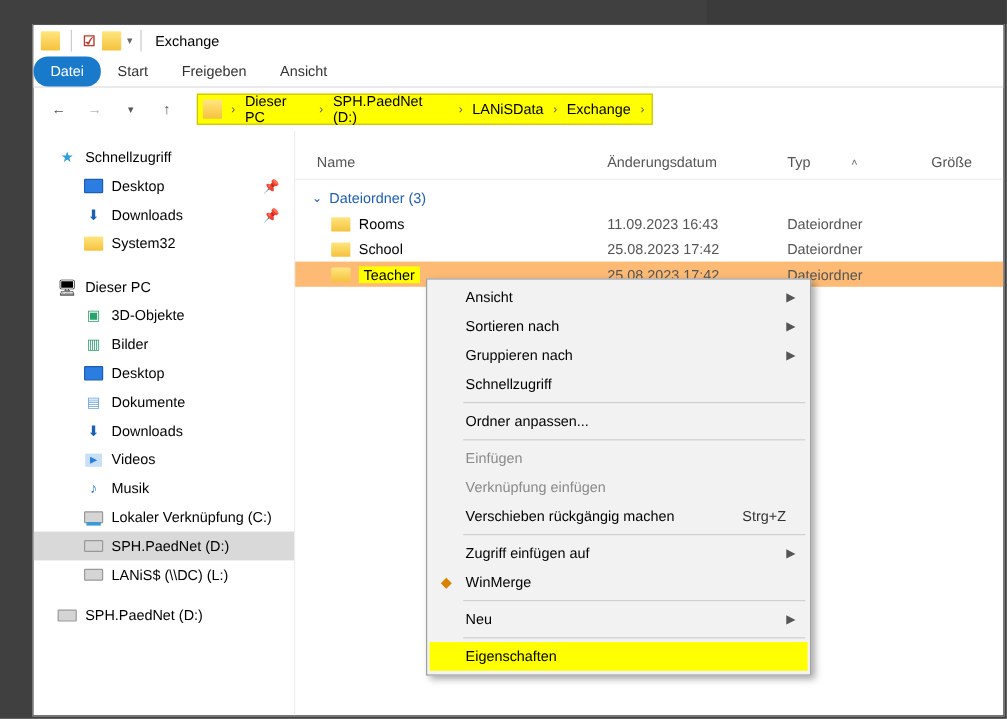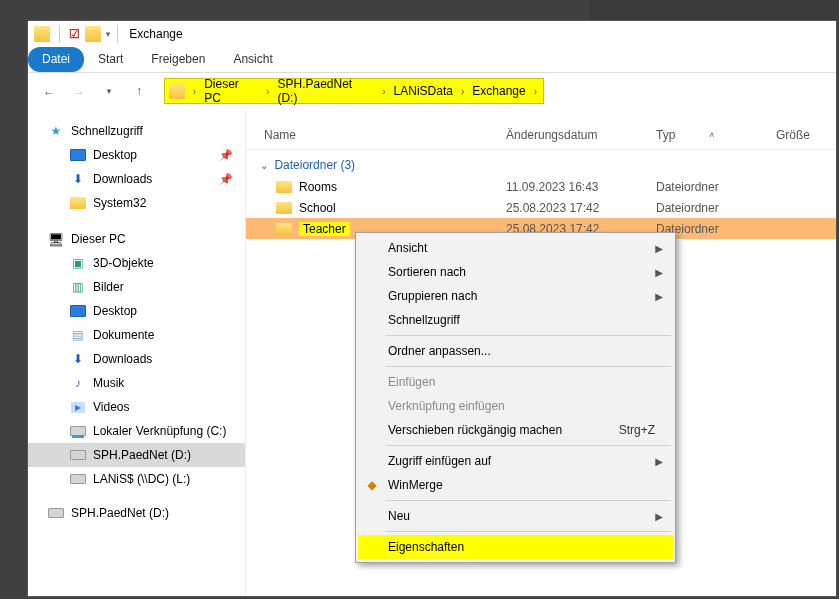--- a/index.html
+++ b/index.html
@@ -157,28 +157,28 @@
         </div>
       <div class="tree-item child">
           <span class="ticon ico-doc"></span>
           <span>Dokumente</span>
         </div>
       <div class="tree-item child">
           <span class="ticon ico-down"></span>
           <span>Downloads</span>
         </div>
       <div class="tree-item child">
+          <span class="ticon">
+            <span class="ico-video"></span>
+          </span>
+          <span>Videos</span>
+        </div>
+      <div class="tree-item child">
           <span class="ticon ico-music"></span>
           <span>Musik</span>
-        </div>
-      <div class="tree-item child">
-          <span class="ticon">
-            <span class="ico-video"></span>
-          </span>
-          <span>Videos</span>
         </div>
       <div class="tree-item child">
           <span class="ticon">
             <span class="ico-drive c"></span>
           </span>
           <span>Lokaler Verknüpfung (C:)</span>
         </div>
       <div class="tree-item child sel">
           <span class="ticon">
             <span class="ico-drive"></span>

